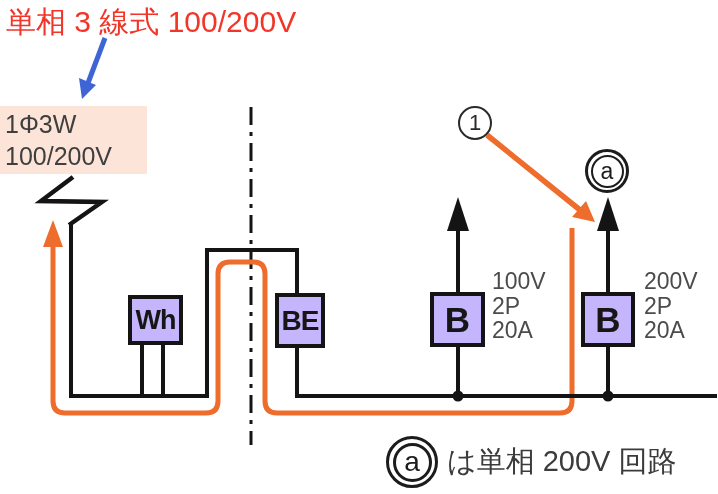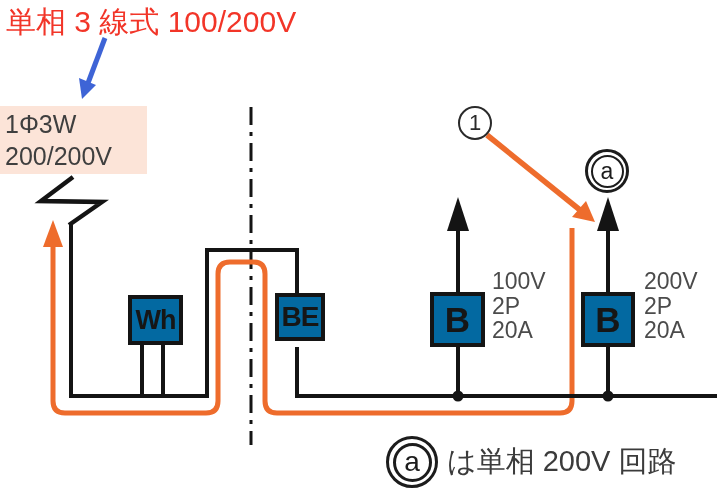--- a/index.html
+++ b/index.html
@@ -24,24 +24,24 @@
   .orange-arrow{stroke:var(--highlight-orange);stroke-width:5.5;fill:none;}
   .blue{stroke:var(--callout-blue);stroke-width:5;fill:none;}
   .fill-black{fill:var(--wire-black);stroke:none;}
   .fill-orange{fill:var(--highlight-orange);stroke:none;}
   .fill-blue{fill:var(--callout-blue);stroke:none;}
 
   .abs{position:absolute;z-index:2;}
   .title{left:6px;top:2px;font-size:30px;color:var(--accent-red);white-space:nowrap;}
   .src-box{left:0;top:106px;width:147px;height:68px;background:var(--source-box-bg);
     color:#3f3f3f;font-size:25px;line-height:32px;padding:2px 0 5px 5px;}
-  .dev{background:#0369a1;border:4px solid var(--wire-black);display:flex;align-items:center;
+  .dev{background:#c4b5fd;border:4px solid var(--wire-black);display:flex;align-items:center;
     justify-content:center;color:#161616;font-weight:bold;}
   .dev-wh{left:128px;top:295px;width:55px;height:50px;font-size:27px;letter-spacing:-1px;}
-  .dev-be{left:275px;top:293px;width:50px;height:48px;font-size:28px;letter-spacing:-1px;}
+  .dev-be{left:275px;top:293px;width:50px;height:55px;font-size:28px;letter-spacing:-1px;}
   .dev-b1{left:430px;top:292px;width:55px;height:55px;font-size:35px;}
   .dev-b2{left:581px;top:292px;width:54px;height:55px;font-size:35px;}
   .specs{font-size:23px;line-height:24.5px;color:var(--label-gray);white-space:nowrap;}
   .specs-be{left:332px;top:248px;}
   .specs-b1{left:492px;top:269px;}
   .specs-b2{left:644px;top:269px;}
 
   .circle1{left:458px;top:106px;width:34px;height:34px;border:2.5px solid #2a2a2a;
     border-radius:50%;display:flex;align-items:center;justify-content:center;
     font-size:22px;color:#2a2a2a;background:#fff;}
@@ -82,21 +82,21 @@
     <polygon class="fill-orange" points="595,222 572,217 586,201"></polygon>
 
     <path class="blue" d="M105,38 L88,83"></path>
     <polygon class="fill-blue" points="82,99 79,78 96,85"></polygon>
   </svg>
 
   <div class="abs title">単相 3 線式 100/200V</div>
 
   <div class="abs src-box">
     <div>1Φ3W</div>
-    <div>200/200V</div>
+    <div>100/200V</div>
   </div>
 
   <div class="abs dev dev-wh">
     <span>Wh</span>
   </div>
 
   <div class="abs dev dev-be">
     <span>BE</span>
   </div>
   <div class="abs specs specs-be">

